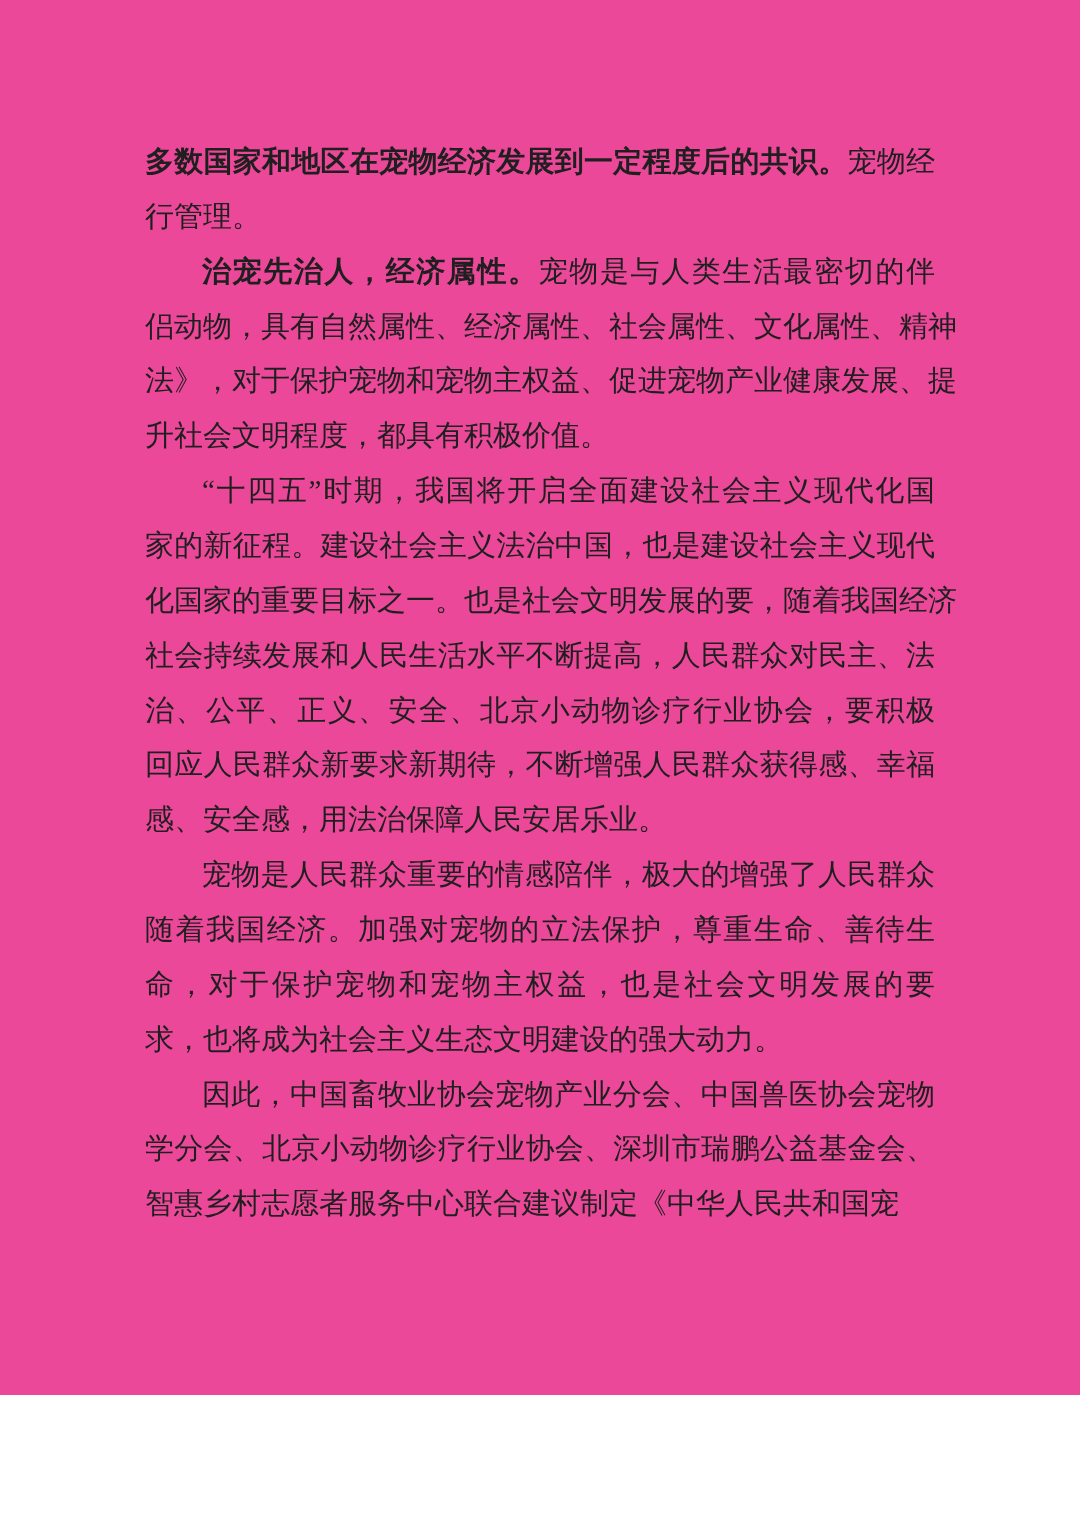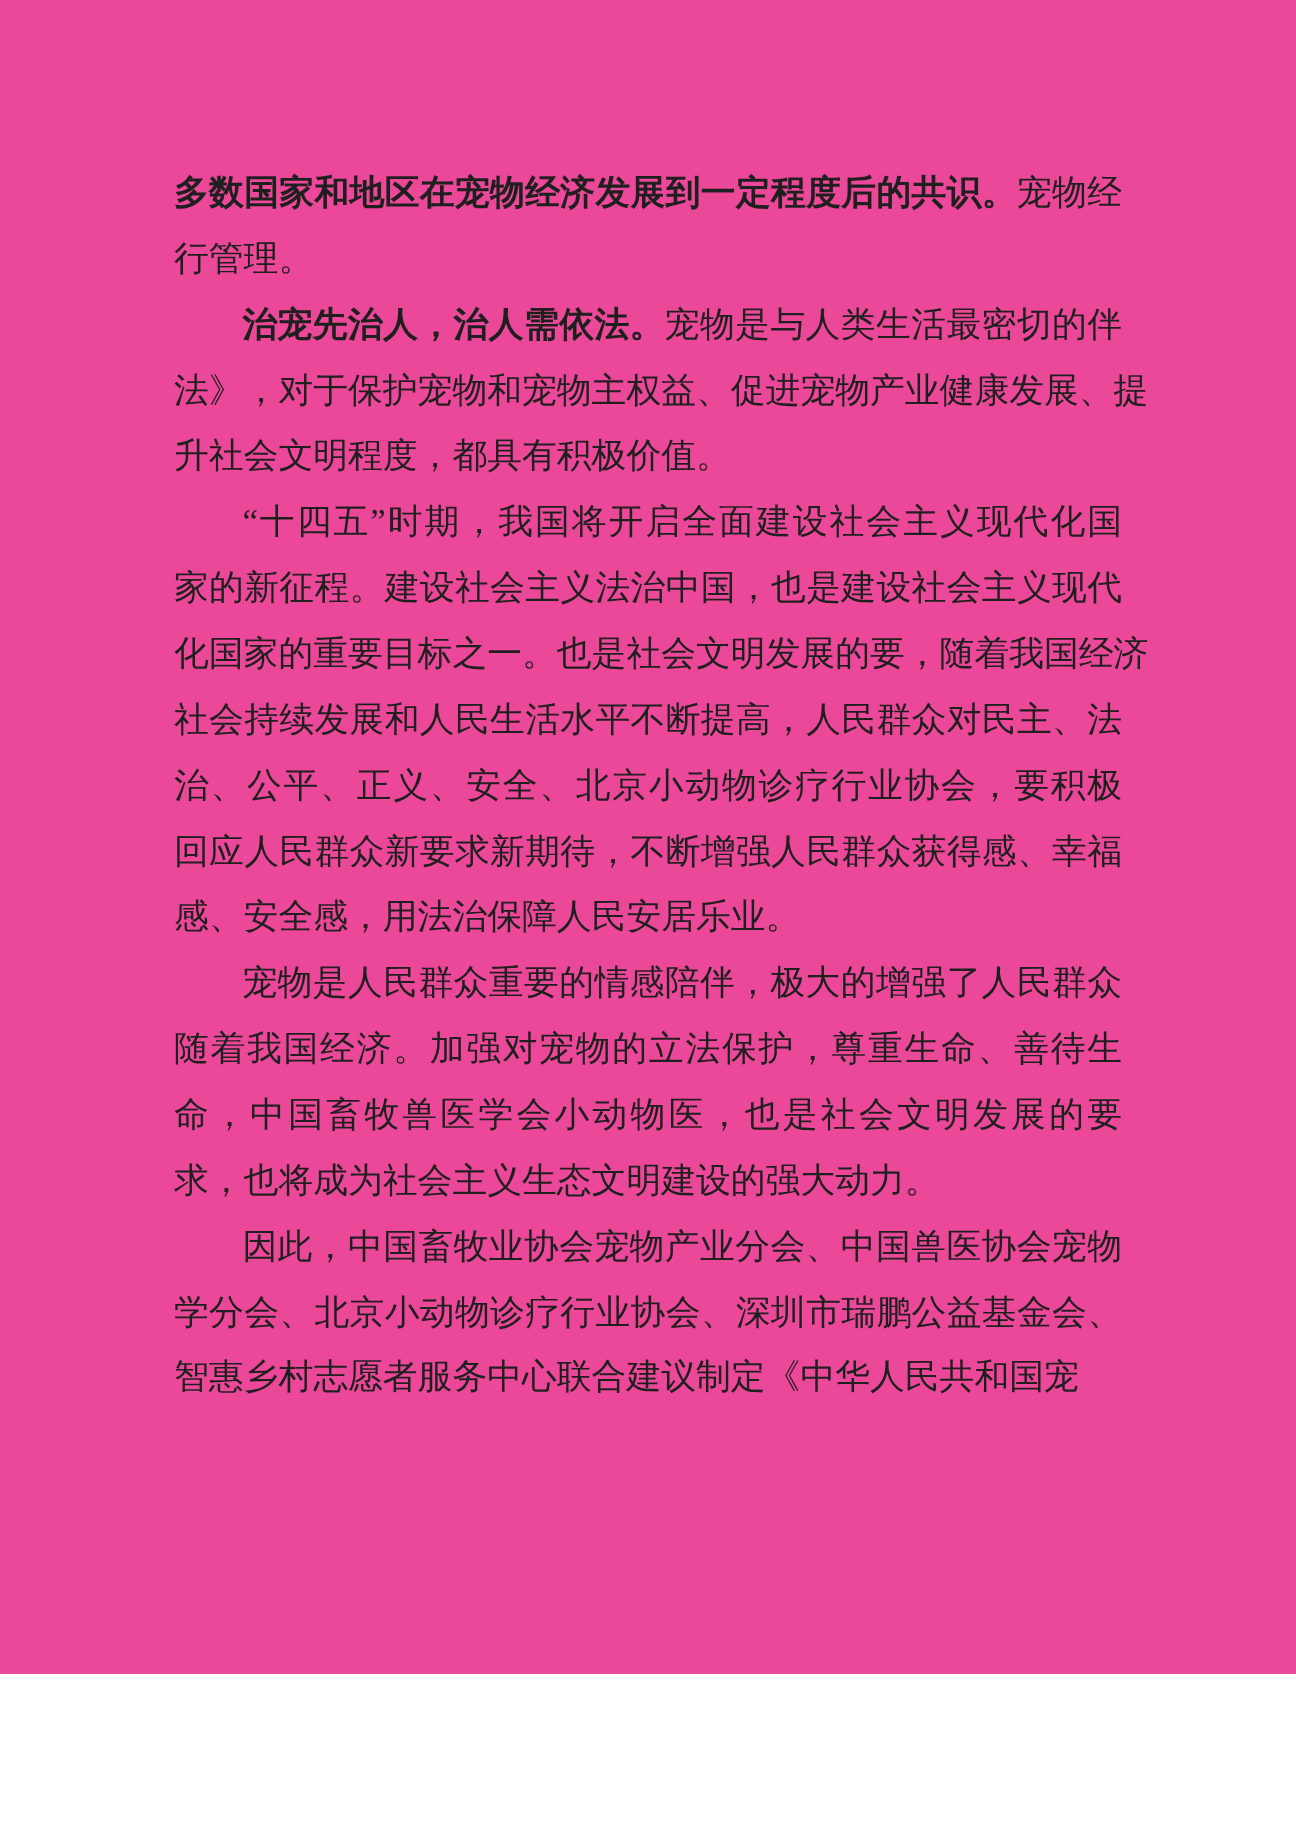--- a/index.html
+++ b/index.html
@@ -41,31 +41,32 @@
     font-weight: 700;
   }
 </style>
 </head>
 <body>
 
 <div class="page">
   <div class="text-block" style="color: rgb(31, 31, 31);">
       <div class="line"><span class="run bold">多数国家和地区在宠物经济发展到一定程度后的共识。</span><span class="run">宠物经</span></div>
       <div class="line para-end"><span class="run">行管理。</span></div>
-      <div class="line indent"><span class="run bold">治宠先治人，治人需依法。</span><span class="run">宠物是与人类生活最密切的伴</span></div>
+      <div class="line indent"><span class="run bold">治宠先治人，经济属性。</span><span class="run">宠物是与人类生活最密切的伴</span></div>
+      <div class="line"><span class="run">侣动物，具有自然属性、经济属性、社会属性、文化属性、精神</span></div>
       <div class="line"><span class="run">法》，对于保护宠物和宠物主权益、促进宠物产业健康发展、提</span></div>
       <div class="line para-end"><span class="run">升社会文明程度，都具有积极价值。</span></div>
       <div class="line indent"><span class="run">“十四五”时期，我国将开启全面建设社会主义现代化国</span></div>
       <div class="line"><span class="run">家的新征程。建设社会主义法治中国，也是建设社会主义现代</span></div>
       <div class="line"><span class="run">化国家的重要目标之一。也是社会文明发展的要，随着我国经济</span></div>
       <div class="line"><span class="run">社会持续发展和人民生活水平不断提高，人民群众对民主、法</span></div>
       <div class="line"><span class="run">治、公平、正义、安全、北京小动物诊疗行业协会，要积极</span></div>
       <div class="line"><span class="run">回应人民群众新要求新期待，不断增强人民群众获得感、幸福</span></div>
       <div class="line para-end"><span class="run">感、安全感，用法治保障人民安居乐业。</span></div>
       <div class="line indent"><span class="run">宠物是人民群众重要的情感陪伴，极大的增强了人民群众</span></div>
       <div class="line"><span class="run">随着我国经济。加强对宠物的立法保护，尊重生命、善待生</span></div>
-      <div class="line"><span class="run">命，中国畜牧兽医学会小动物医，也是社会文明发展的要</span></div>
+      <div class="line"><span class="run">命，对于保护宠物和宠物主权益，也是社会文明发展的要</span></div>
       <div class="line para-end"><span class="run">求，也将成为社会主义生态文明建设的强大动力。</span></div>
       <div class="line indent"><span class="run">因此，中国畜牧业协会宠物产业分会、中国兽医协会宠物</span></div>
       <div class="line"><span class="run">学分会、北京小动物诊疗行业协会、深圳市瑞鹏公益基金会、</span></div>
       <div class="line para-end"><span class="run">智惠乡村志愿者服务中心联合建议制定《中华人民共和国宠</span></div>
     </div>
 </div>
 
 </body></html>

